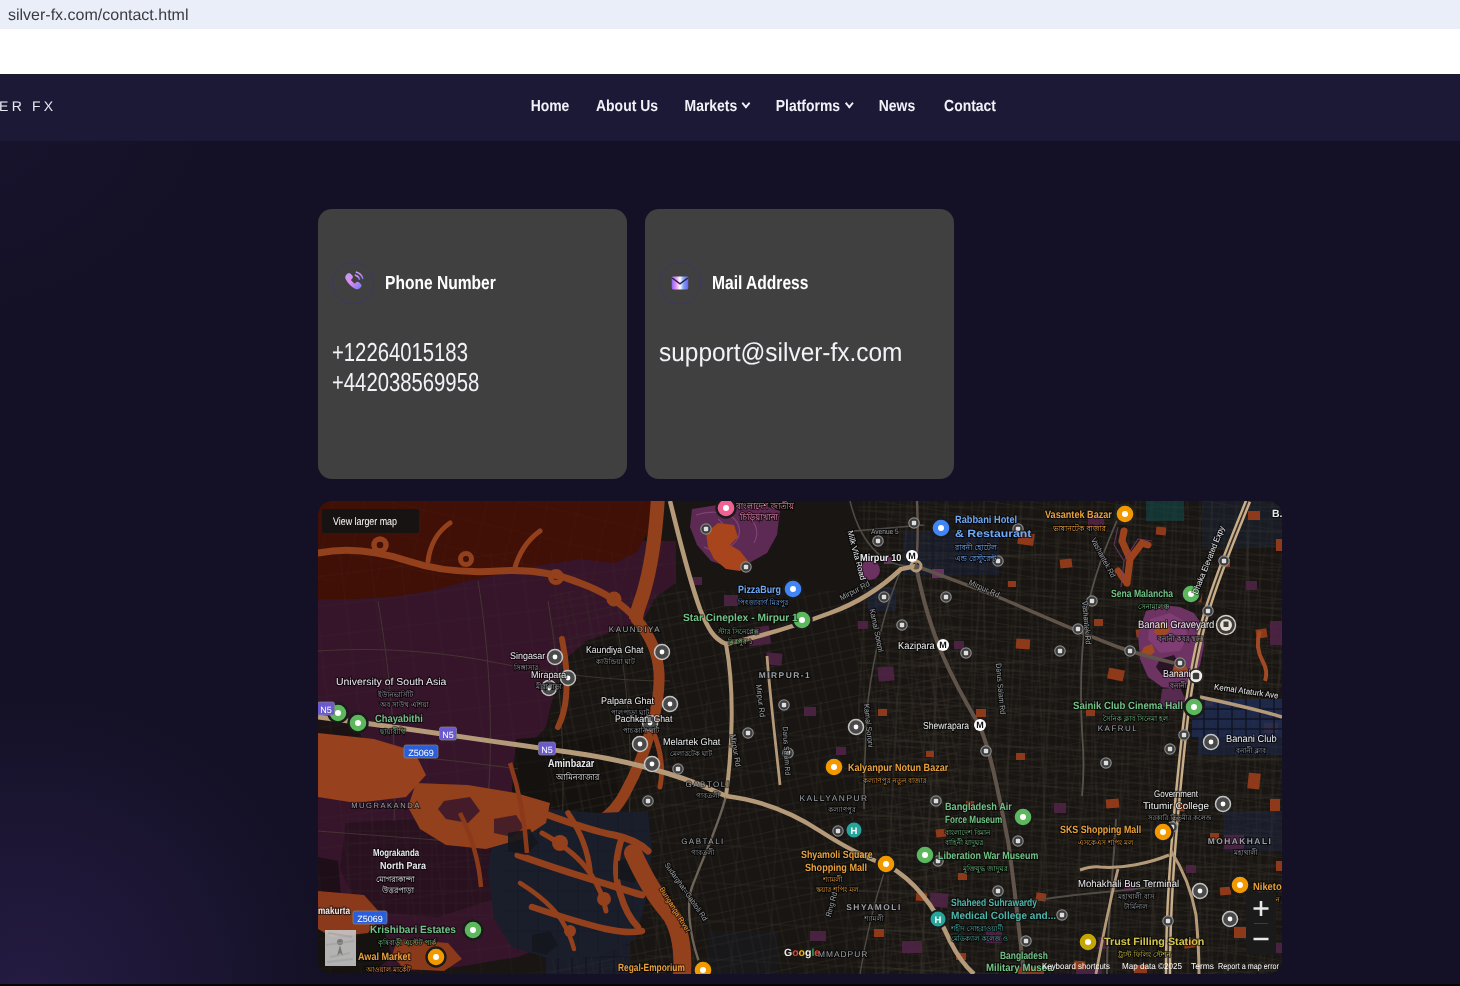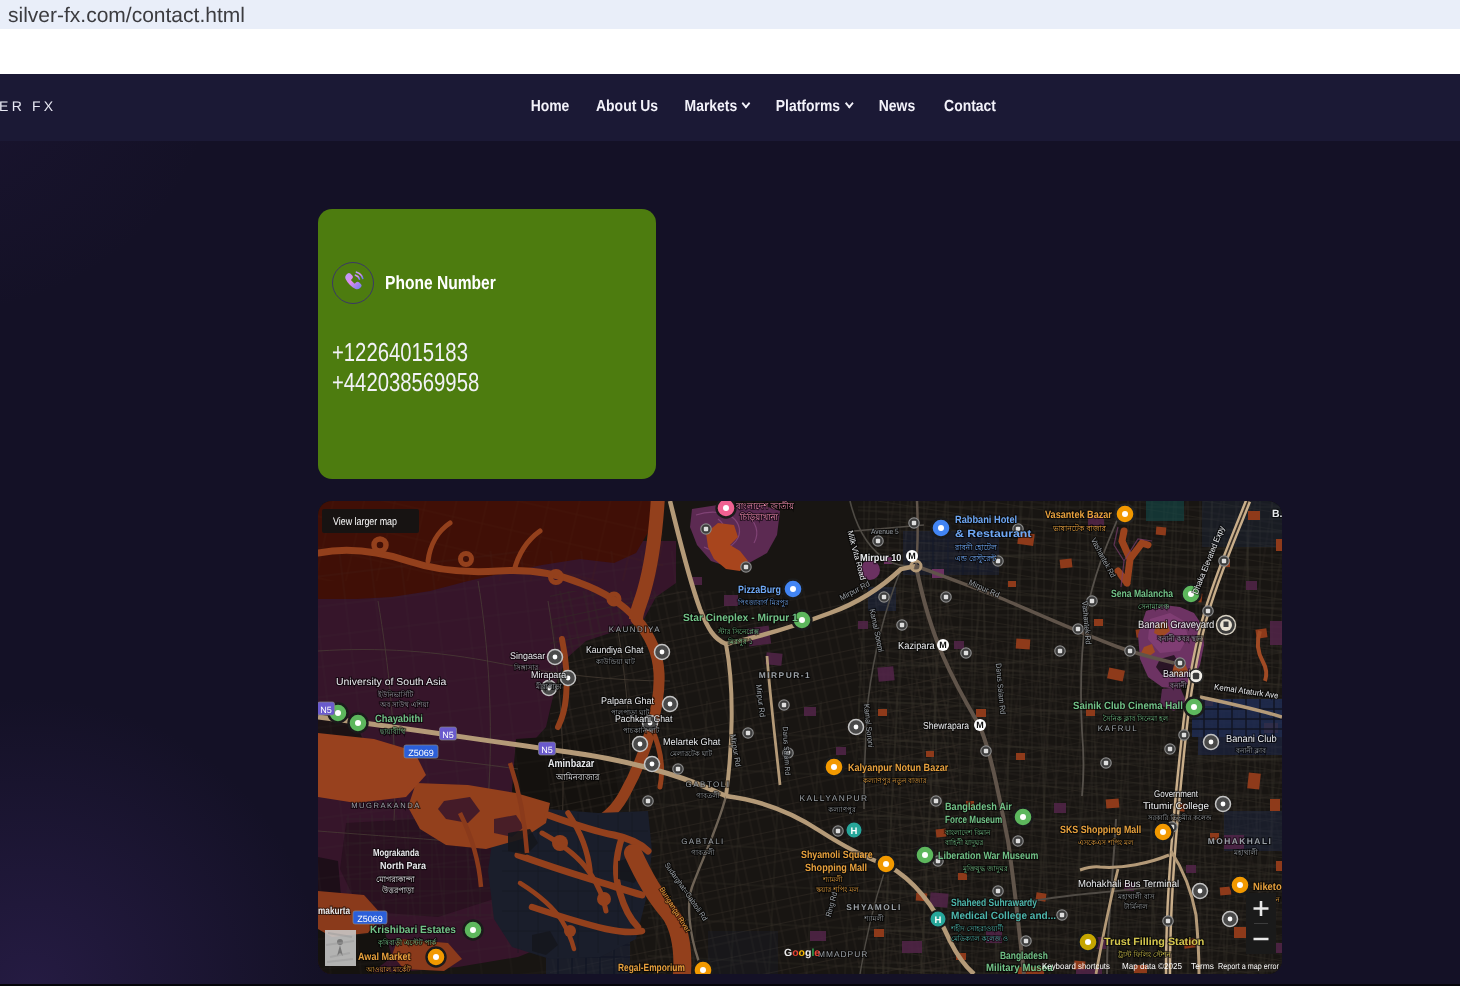--- a/index.html
+++ b/index.html
@@ -1,35 +1,35 @@
 <!DOCTYPE html>
 <html><head>
 <meta charset="utf-8">
 <style>
   * { margin:0; padding:0; box-sizing:border-box; -webkit-font-smoothing:antialiased; text-rendering:geometricPrecision; }
   html,body { width:1460px; height:986px; overflow:hidden; }
   body { font-family:"Liberation Sans", sans-serif; position:relative; background:#131024; }
   .urlbar { position:absolute; top:0; left:0; width:1460px; height:29px; background:#e9eef9;
-            color:#3c3c40; font-size:21px; line-height:31px; padding-left:8px; }
+            color:#3c3c40; font-size:16px; line-height:31px; padding-left:8px; }
   .whitestrip { position:absolute; top:29px; left:0; width:1460px; height:45px; background:#ffffff; }
   header { position:absolute; top:74px; left:0; width:1460px; height:67px; background:#1b1935; }
   .logo { position:absolute; left:-43px; top:97px; color:#e9e9f4; font-size:14px; line-height:14px; letter-spacing:3.2px;
           font-weight:400; white-space:nowrap; }
   nav a { position:absolute; top:24px; color:#f3f2fa; font-weight:700; font-size:16px; text-decoration:none;
           transform:translateX(-50%) scaleX(0.87); white-space:nowrap; }
   nav a .car { display:inline-block; width:7px; height:7px; border-right:2.4px solid #f3f2fa; border-bottom:2.4px solid #f3f2fa;
                transform:rotate(45deg); margin-left:7px; position:relative; top:-4px; }
   .pagebg { position:absolute; top:141px; left:0; width:1460px; height:845px;
      background:
        radial-gradient(420px 420px at 30px 850px, rgba(86,56,148,0.26), rgba(86,56,148,0) 70%),
        radial-gradient(420px 340px at -80px -60px, rgba(80,52,140,0.10), rgba(80,52,140,0) 70%),
        #141126; }
   .botbar { position:absolute; top:984px; left:0; width:1460px; height:2px; background:#05050a; }
   .cards { position:absolute; top:209px; left:318px; width:964px; height:270px; }
-  .card { position:absolute; top:0; width:338px; height:270px; background:#4d7c0f; border-radius:14px; }
+  .card { position:absolute; top:0; width:309px; height:270px; background:#404040; border-radius:14px; }
   .card .ic { position:absolute; left:14px; top:53px; width:42px; height:42px; border-radius:50%;
               border:1px solid #3b3865; display:flex; align-items:center; justify-content:center; }
   .card .ttl { position:absolute; left:67px; top:64px; font-size:19px; font-weight:700; color:#ffffff; transform:scaleX(0.82); transform-origin:left center; white-space:nowrap; }
   .card .big { position:absolute; left:14px; top:128px; font-size:26px; font-weight:500; color:#f2f2f7; line-height:30px; transform-origin:left top; white-space:nowrap; }
   #card1 { left:0; }
   #card2 { left:327px; }
   #card3 { left:655px; }
   .mapwrap { position:absolute; top:501px; left:318px; width:964px; height:473px; border-radius:14px; overflow:hidden; background:#161310; }
 </style>
 </head>
@@ -60,20 +60,39 @@
               <stop offset="1" stop-color="#6d7cf0"></stop>
           </linearGradient>
           </defs>
           <path fill="url(#g1)" d="M6.6 2.6c.8-.8 2-.8 2.7 0l2 2c.8.8.8 2 0 2.8l-1 1c-.3.3-.3.8 0 1.1l2.8 2.8c.3.3.8.3 1.1 0l1-1c.8-.8 2-.8 2.8 0l2 2c.8.8.8 2 0 2.7l-1.2 1.2c-1.1 1.1-2.8 1.4-4.2.7-2.1-1-4.1-2.4-5.9-4.2C7 12 5.6 10 4.6 7.9c-.7-1.4-.4-3.1.7-4.2z"></path>
           <path fill="none" stroke="url(#g1)" stroke-width="1.7" stroke-linecap="round" d="M14.5 4.2c1.9.5 3.4 2 3.9 3.9"></path>
           <path fill="none" stroke="url(#g1)" stroke-width="1.7" stroke-linecap="round" d="M15.5 1.2c3 .8 5.4 3.2 6.2 6.2"></path>
         </svg>
       </div>
       <div class="ttl">Phone Number</div>
       <div class="big" style="transform:scaleX(0.78)">+12264015183<br>+442038569958</div>
+    </div>
+    <div class="card" id="card2">
+      <div class="ic">
+        <svg width="22" height="22" viewBox="0 0 24 24">
+          <defs>
+            <linearGradient id="g2" x1="0" y1="0" x2="1" y2="0">
+            <stop offset="0" stop-color="#8a63f2"></stop>
+              <stop offset="0.3" stop-color="#ef9df2"></stop>
+              <stop offset="0.5" stop-color="#ffffff"></stop>
+              <stop offset="0.72" stop-color="#7ea0f5"></stop>
+              <stop offset="1" stop-color="#6d5ef0"></stop>
+          </linearGradient>
+          </defs>
+          <rect x="3" y="5" width="18" height="14" rx="1.6" fill="url(#g2)"></rect>
+          <path fill="none" stroke="#232144" stroke-width="1.6" d="M3.5 6.5 12 13l8.5-6.5"></path>
+        </svg>
+      </div>
+      <div class="ttl">Mail Address</div>
+      <div class="big" style="transform:scaleX(0.94)">support@silver-fx.com</div>
     </div>
   </div>
 
   <div class="mapwrap">
     <svg width="964" height="473" viewBox="0 0 964 473" style="display:block">
 <defs>
 <pattern id="sgA" width="12" height="12" patternUnits="userSpaceOnUse">
   <path d="M0 6 H12 M6 0 V12" stroke="#322d26" stroke-width="0.65"></path>
 </pattern>
 <pattern id="sgB" width="17" height="17" patternUnits="userSpaceOnUse" patternTransform="rotate(9)">

